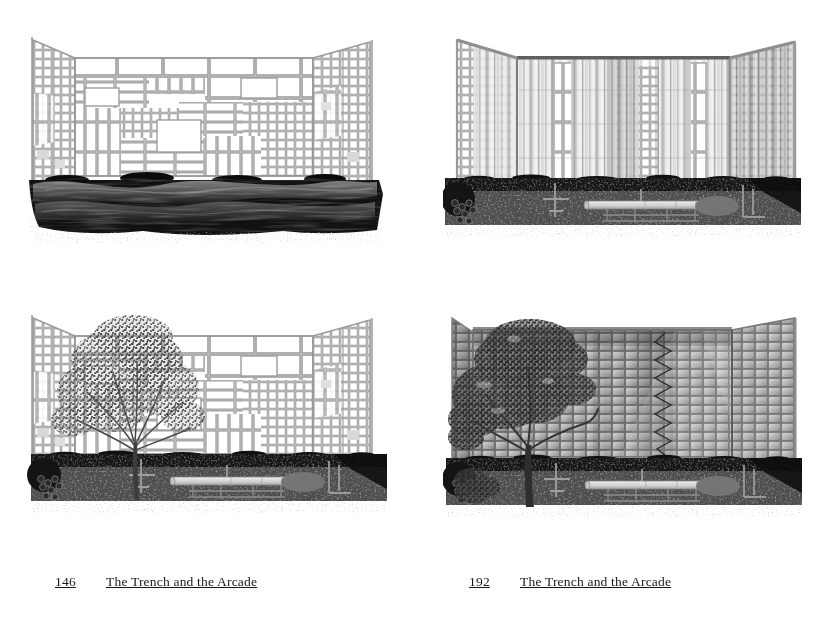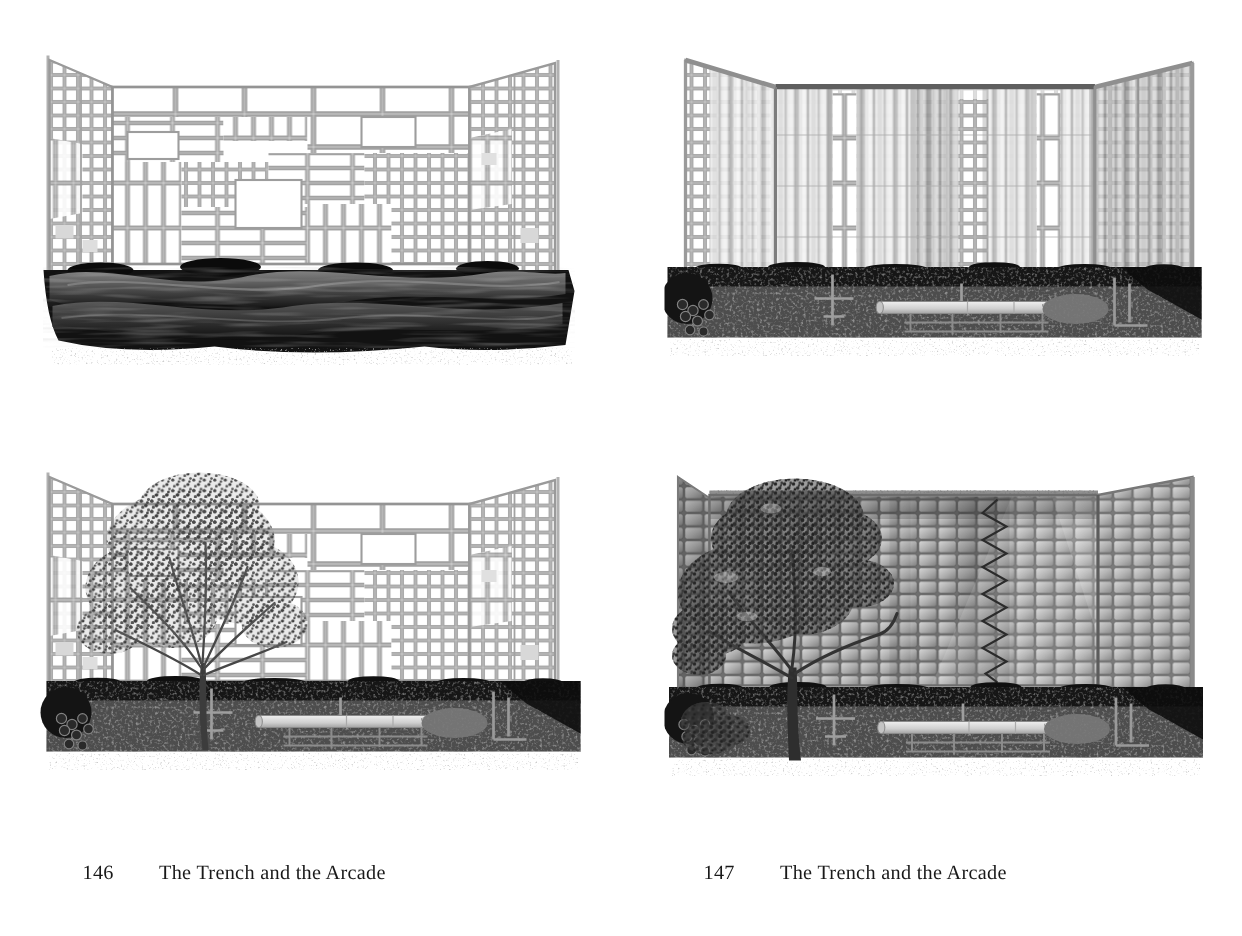--- a/index.html
+++ b/index.html
@@ -1,21 +1,21 @@
 <!DOCTYPE html>
 <html><head>
 <meta charset="utf-8">
 <style>
   html,body{margin:0;padding:0;background:#e8e8e8;}
   .spread{position:relative;width:828px;height:624px;background:#ffffff;overflow:hidden;
           font-family:"Liberation Serif", serif;color:#161616;}
   .fig{position:absolute;margin:0;padding:0;}
   .fig svg{display:block;width:100%;height:100%;}
   .footer{position:absolute;display:flex;align-items:baseline;gap:27px;
-          font-size:13.5px;letter-spacing:0.2px;color:#191919;}
+          font-size:13.5px;letter-spacing:0.2px;color:#191919;text-decoration:underline;}
   .footer .pagenum{min-width:24px;}
 </style>
 </head>
 <body>
 
 <div class="spread">
 
   <svg width="0" height="0" style="position:absolute" aria-hidden="true">
     <defs>
 
@@ -377,17 +377,17 @@
       </g>
       <use href="#treeDense" transform="translate(85,192)"></use>
     </svg>
   </figure>
 
   <div class="footer" style="left:55px;top:574px">
     <span class="pagenum">146</span>
     <span class="title">The Trench and the Arcade</span>
   </div>
   <div class="footer" style="left:469px;top:574px">
-    <span class="pagenum">147</span>
+    <span class="pagenum">192</span>
     <span class="title">The Trench and the Arcade</span>
   </div>
 
 </div>
 
 </body></html>

